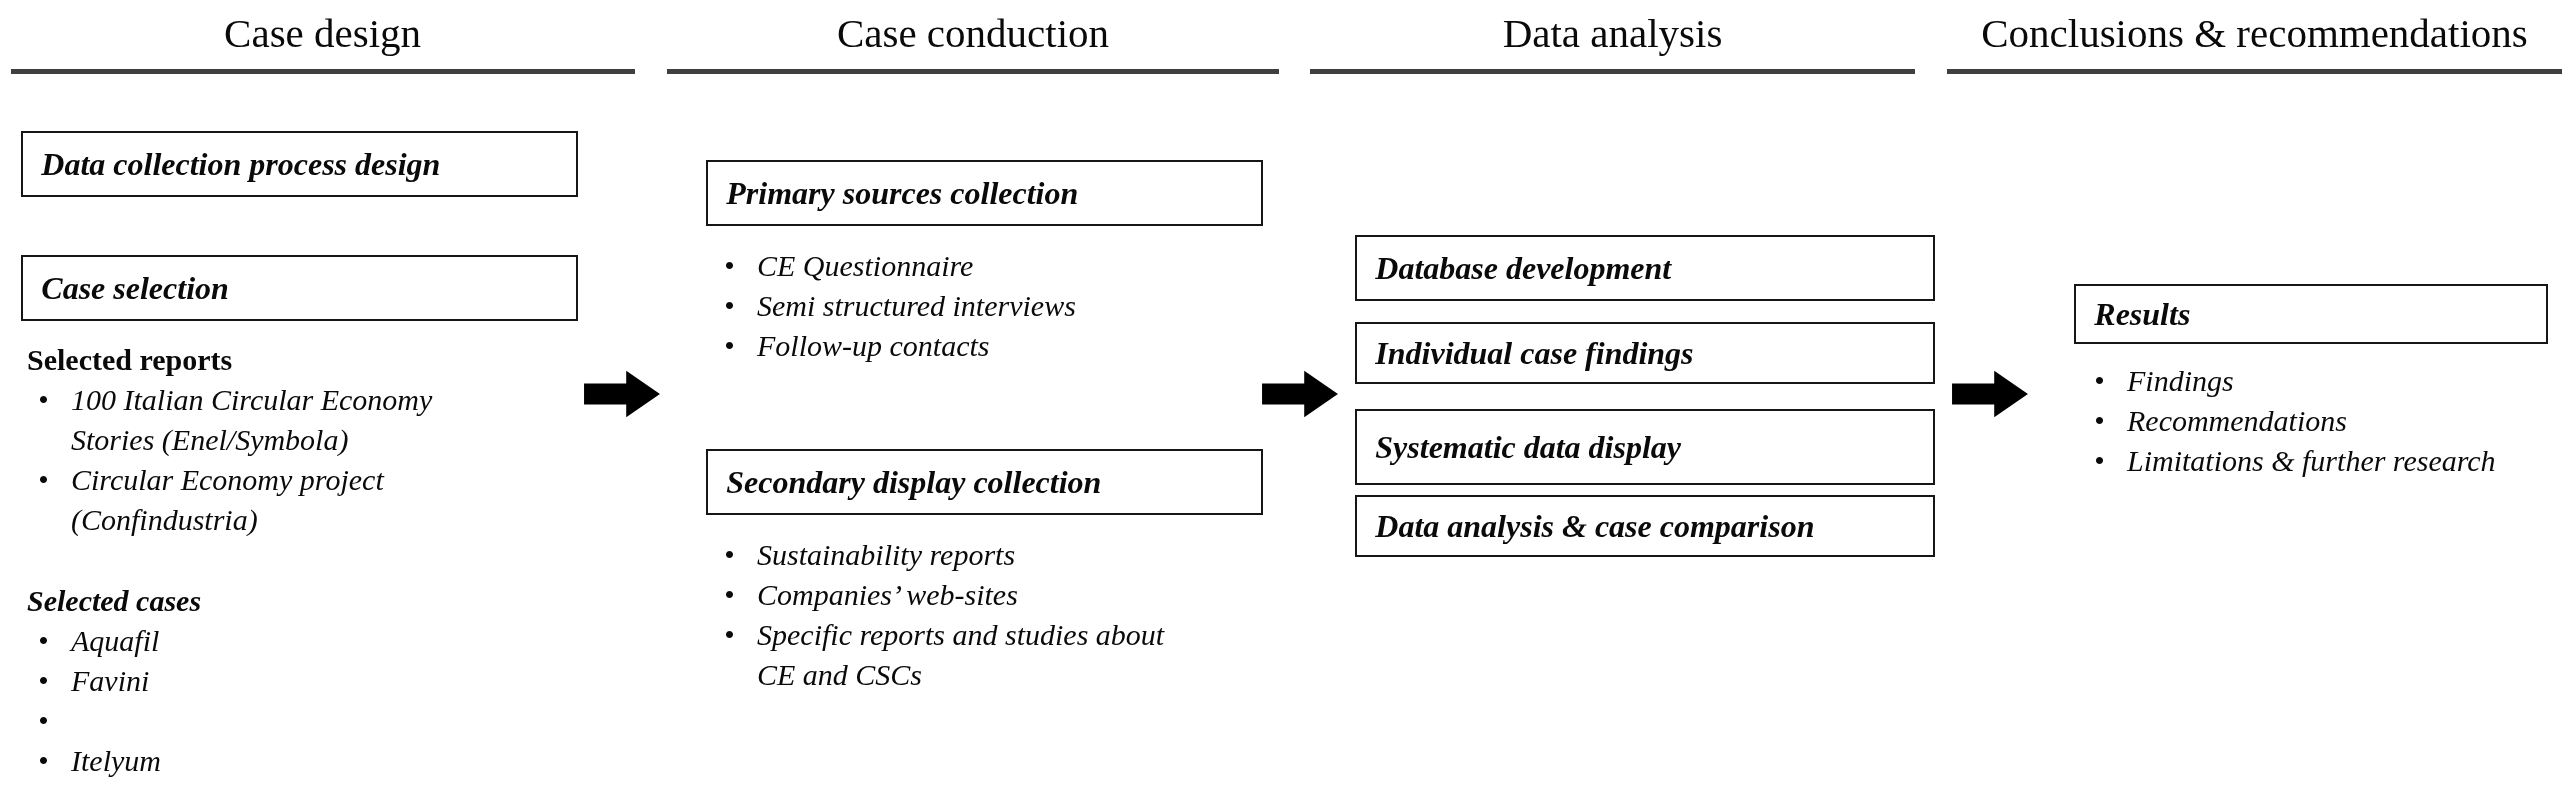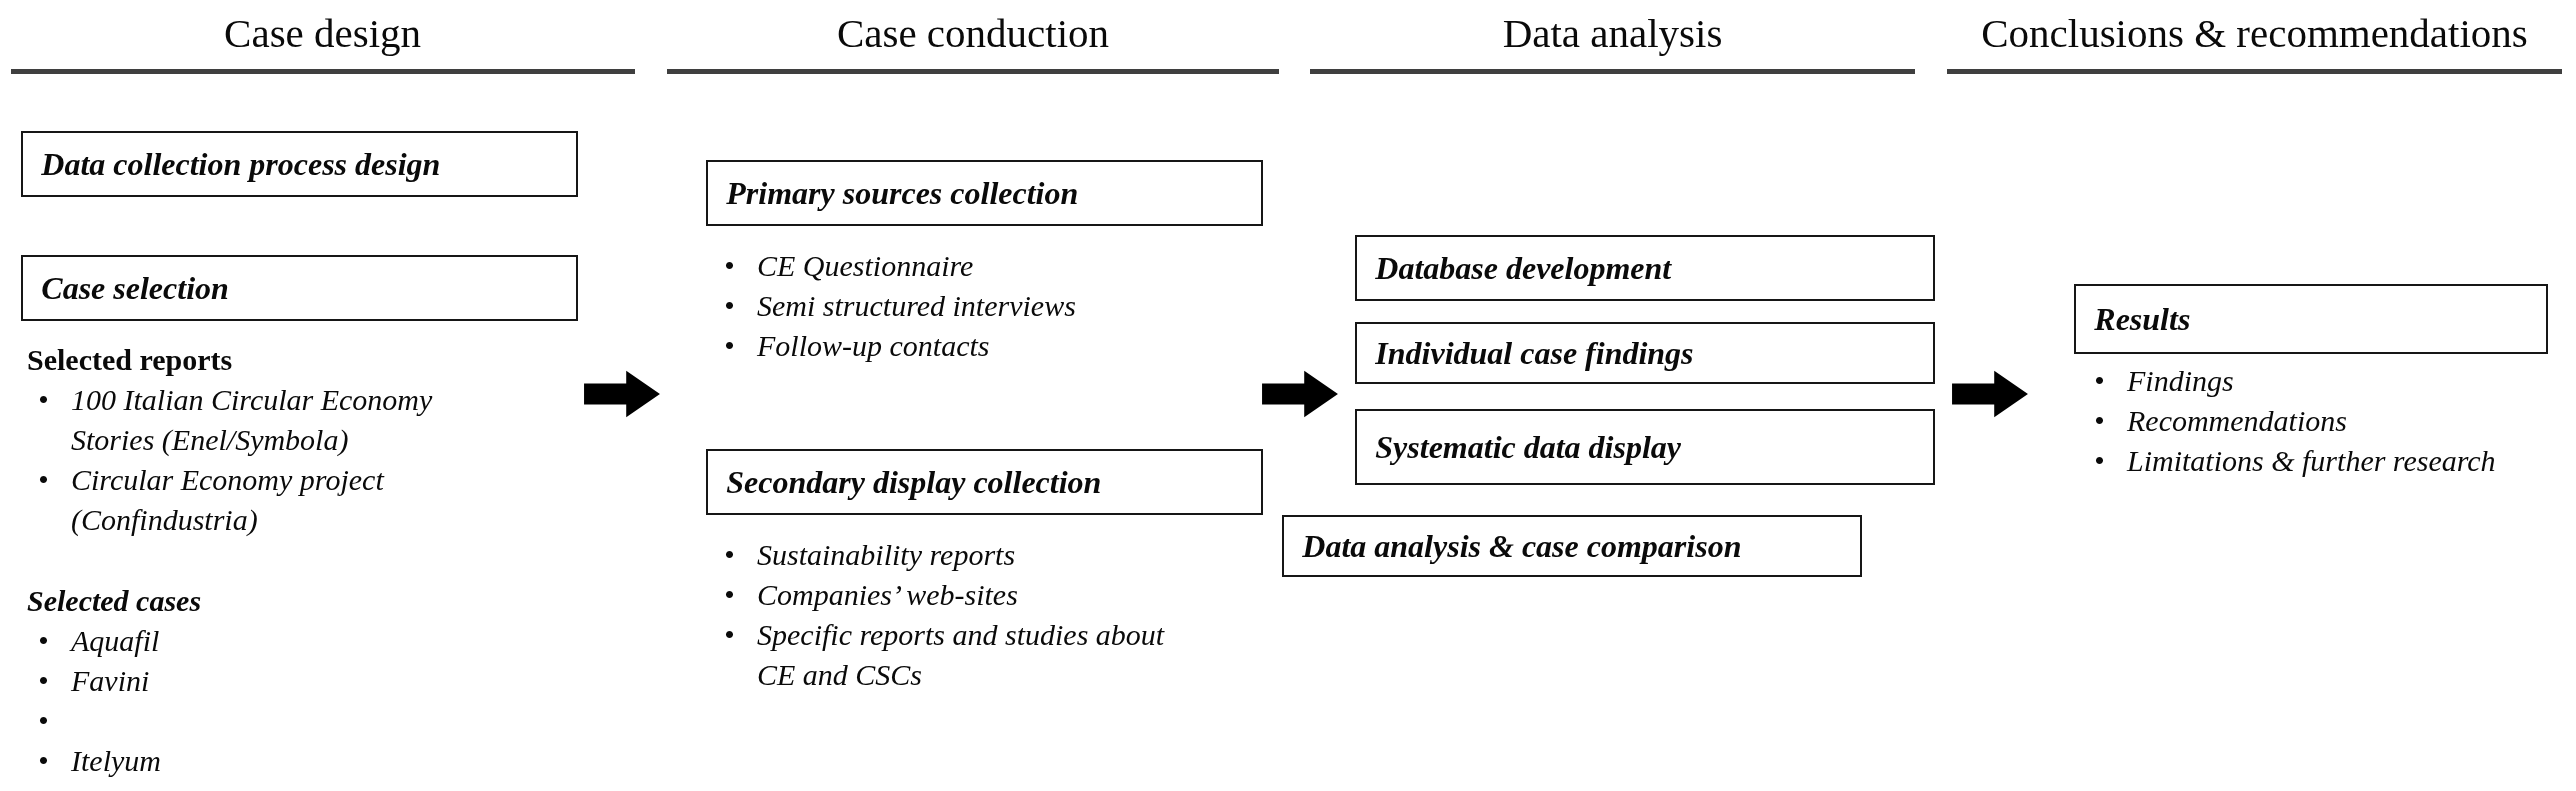--- a/index.html
+++ b/index.html
@@ -22,22 +22,22 @@
   
   .box{position:absolute;border:2.8px solid #161616;background:#ffffff;display:flex;align-items:center;box-sizing:border-box;}
   .box-title{font-weight:bold;font-style:italic;font-size:32px;padding-left:18.3px;white-space:nowrap;}
   .b-dcpd{left:21px;top:131px;width:557px;height:66px;}
   .b-case-sel{left:21px;top:255px;width:557px;height:66px;}
   .b-primary{left:706px;top:160px;width:557px;height:66px;}
   .b-secondary{left:706px;top:449px;width:557px;height:66px;}
   .b-db{left:1355px;top:235px;width:580px;height:66px;}
   .b-icf{left:1355px;top:322px;width:580px;height:62px;}
   .b-sdd{left:1355px;top:409px;width:580px;height:76px;}
-  .b-dacc{left:1282px;top:495px;width:580px;height:62px;margin-top:20px;}
-  .b-results{left:2074px;top:284px;width:474px;height:70px;}
+  .b-dacc{left:1355px;top:495px;width:580px;height:62px;}
+  .b-results{left:2074px;top:284px;width:474px;height:60px;}
   
   .section{position:absolute;}
   .s-reports{left:27px;top:340px;width:522px;}
   .s-cases{left:27px;top:581px;width:522px;}
   .l-primary{left:713px;top:246px;width:543px;}
   .l-secondary{left:713px;top:535px;width:508px;}
   .l-results{left:2083px;top:361px;width:494px;}
   .sec-heading{font-size:30px;line-height:40px;font-weight:bold;}
   .bold-italic{font-style:italic;}
   .bullet-item{display:flex;font-style:italic;font-size:30px;line-height:40px;}

